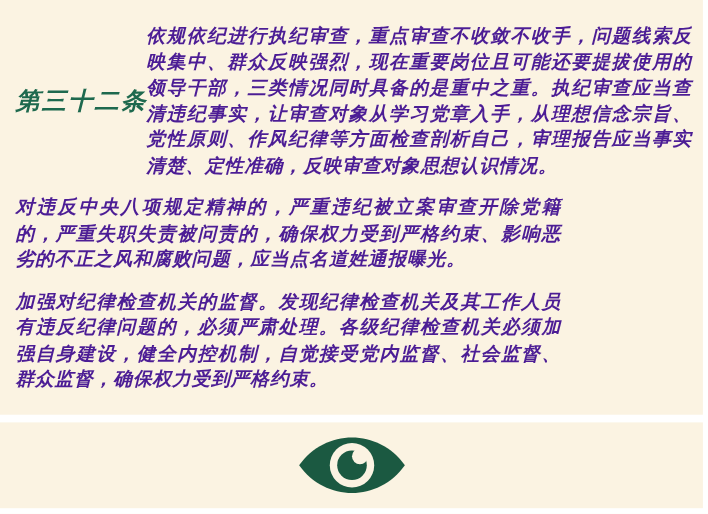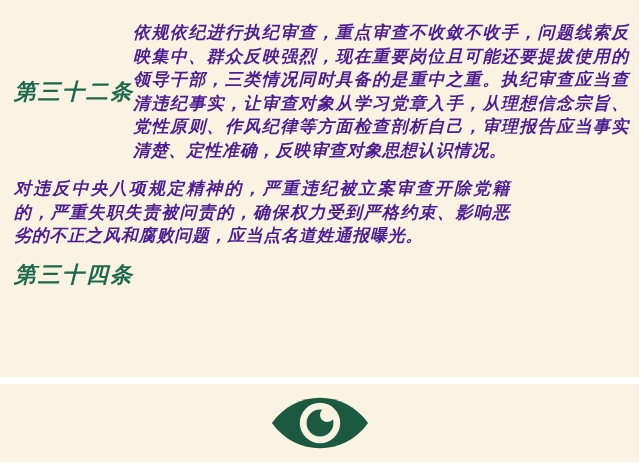--- a/index.html
+++ b/index.html
@@ -68,21 +68,21 @@
     <div class="article">
       <div class="article-number">第三十二条</div>
       <div class="article-text">依规依纪进行执纪审查，重点审查不收敛不收手，问题线索反映集中、群众反映强烈，现在重要岗位且可能还要提拔使用的领导干部，三类情况同时具备的是重中之重。执纪审查应当查清违纪事实，让审查对象从学习党章入手，从理想信念宗旨、党性原则、作风纪律等方面检查剖析自己，审理报告应当事实清楚、定性准确，反映审查对象思想认识情况。</div>
     </div>
 
     <div class="article">
       <div class="article-text">对违反中央八项规定精神的，严重违纪被立案审查开除党籍的，严重失职失责被问责的，确保权力受到严格约束、影响恶劣的不正之风和腐败问题，应当点名道姓通报曝光。</div>
     </div>
 
     <div class="article">
-      <div class="article-number">第三十四条</div>
+      <div class="article-text">加强对纪律检查机关的监督。发现纪律检查机关及其工作人员有违反纪律问题的，必须严肃处理。各级纪律检查机关必须加强自身建设，健全内控机制，自觉接受党内监督、社会监督、群众监督，确保权力受到严格约束。</div>
     </div>
 
   </div>
 
   <div class="panel-footer">
     <span class="eye-icon">
       <svg width="100" height="58" viewBox="0 0 104 60" xmlns="http://www.w3.org/2000/svg">
         <path d="M2 30 C 27 -5, 77 -5, 102 30 C 77 65, 27 65, 2 30 Z" fill="#1b5941"></path>
         <circle cx="52" cy="30" r="21" fill="#fbf3e2"></circle>
         <circle cx="52" cy="30" r="14" fill="#1b5941"></circle>

